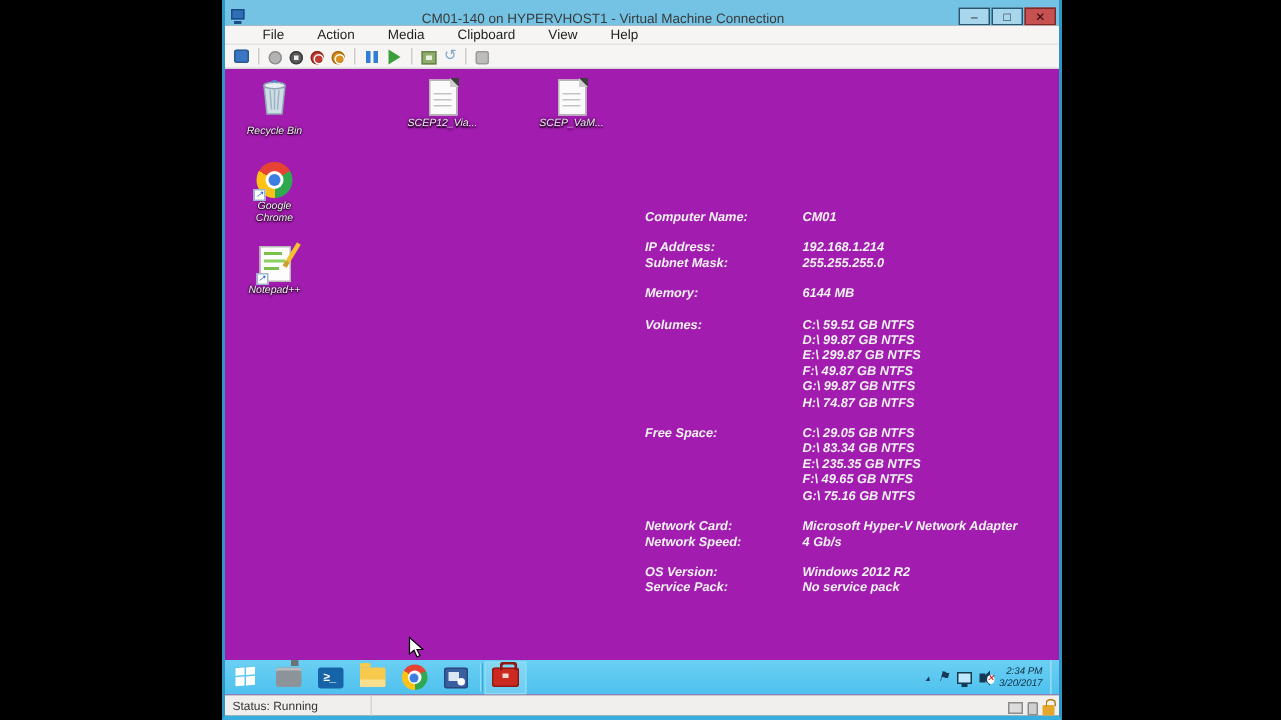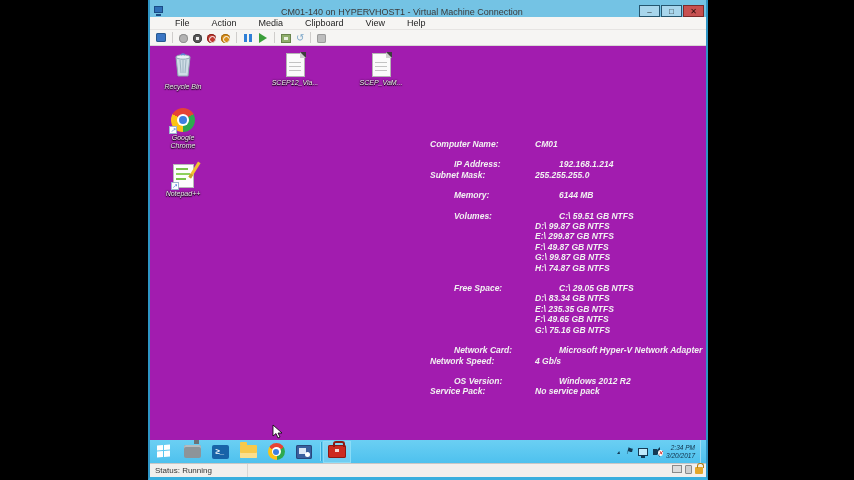--- a/index.html
+++ b/index.html
@@ -97,21 +97,21 @@
   
   .sc { position:absolute; left:-2px; bottom:-2px; width:8px; height:8px; background:#fff;
         border:1px solid #9db6cf; font-size:6px; line-height:7px; color:#1f5bd8; text-align:center; }
 
   
   .bginfo { position:absolute; left:280px; top:93px; font-size:8.5px; font-weight:bold;
             color:#f2f2f2; line-height:10.4px; }
   .bg-row { display:flex; }
   .bg-row .l { width:105px; flex:0 0 auto; }
   .bg-row .v { white-space:pre; }
-  .gap { margin-top:10px;margin-left:24px; }
+  .gap { margin-top:10px; }
 
   
   .taskbar { position:absolute; left:0; right:0; bottom:0; height:23px;
              background:linear-gradient(#6bcff3,#4ec1ee); display:flex; align-items:center; }
   .tb-slot { width:28px; height:23px; display:flex; align-items:center; justify-content:center; }
   .startlogo { width:14px; height:13px; display:grid; grid-template-columns:6px 6px;
                grid-template-rows:5px 6px; gap:1px; transform:skewY(-4deg); }
   .startlogo b { background:#fff; }
   .srvmgr { width:17px; height:13px; background:#8d9499; border-radius:2px; position:relative;
             box-shadow:inset 0 2px 0 #b6bcc0; }
@@ -144,21 +144,21 @@
   .vol::before { content:""; position:absolute; left:2px; top:-2px;
                  border-right:5px solid #143a55; border-top:5px solid transparent;
                  border-bottom:5px solid transparent; }
   .vol::after { content:"✕"; position:absolute; left:5px; top:1px; font-size:6px; color:#c00;
                 background:#fff; border-radius:50%; line-height:6px; }
   .clock { text-align:right; font-size:6.5px; line-height:7.5px; color:#102f47; }
   .showdesk { width:4px; height:100%; border-left:1px solid #9adcf5; }
 
   
   .statusbar { height:14px; background:#f1efed; border-top:1px solid #c9c7c5;
-               display:flex; align-items:flex-start; font-size:8px; color:#333; flex:0 0 auto; }
+               display:flex; align-items:flex-end; font-size:8px; color:#333; flex:0 0 auto; }
   .st-cell { padding:0 5px; height:100%; display:flex; align-items:center;
              border-right:1px solid #d8d6d4; min-width:98px; }
   .st-icons { margin-left:auto; display:flex; align-items:center; gap:3px; padding-right:3px; }
   .st-mon { width:10px; height:8px; border:1px solid #8a8a8a; background:#dcdcdc; }
   .st-dev { width:7px; height:9px; border:1px solid #8a8a8a; background:#cfcfcf; border-radius:1px; }
   .st-lock { width:8px; height:7px; background:#e3a72b; border-radius:1px; position:relative; margin-top:3px; }
   .st-lock::before { content:""; position:absolute; left:1.5px; top:-4px; width:5px; height:4px;
                      border:1.5px solid #b07f12; border-bottom:none; border-radius:3px 3px 0 0; }
 
   

